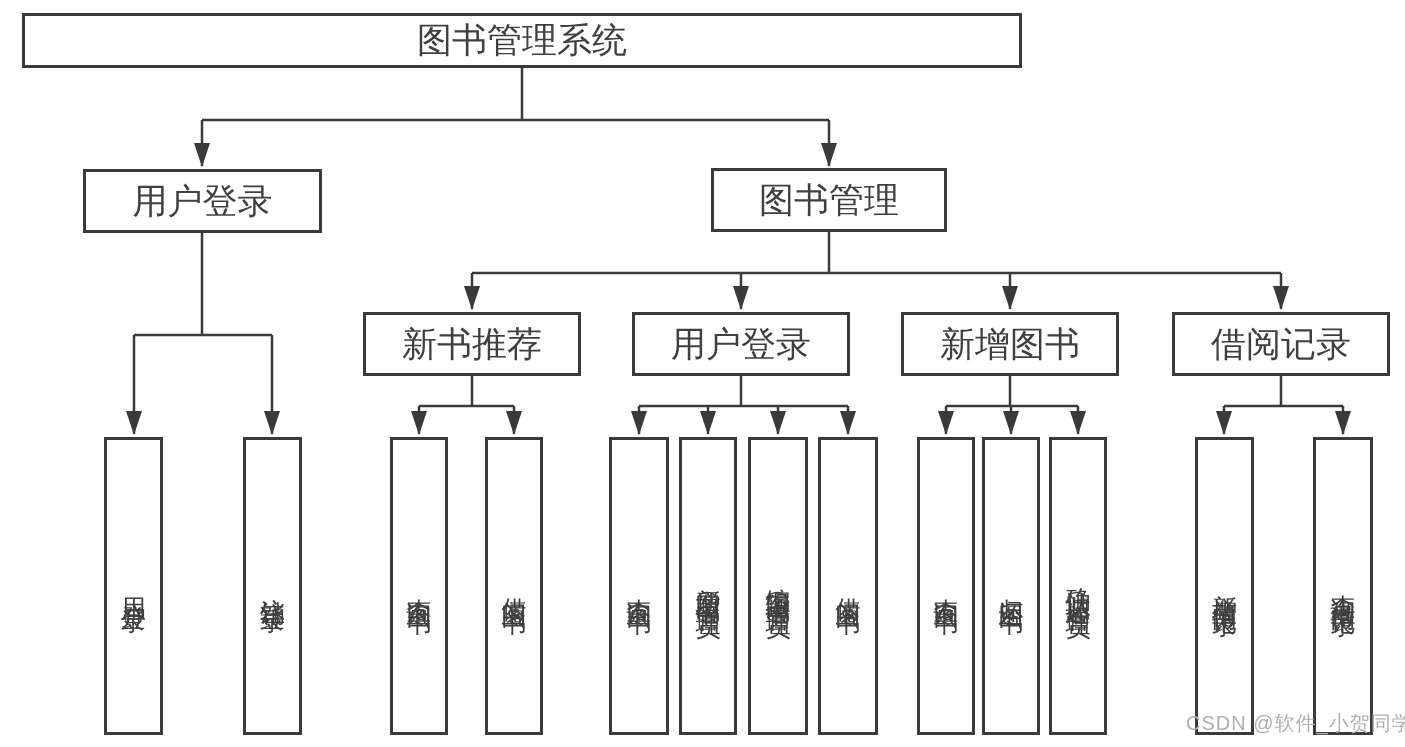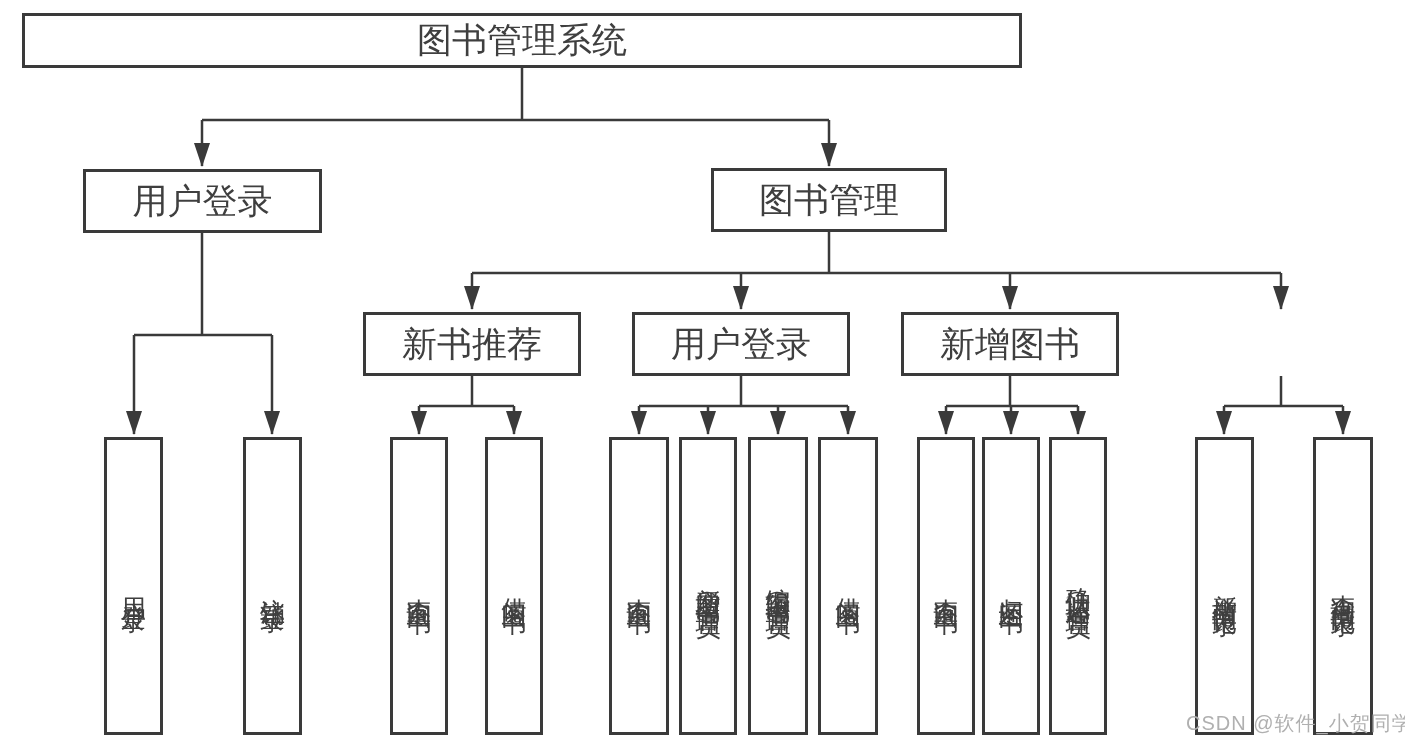--- a/index.html
+++ b/index.html
@@ -95,20 +95,21 @@
   </svg>
 
   <div class="node" style="left:22px;top:13px;width:1000px;height:55px;">图书管理系统</div>
 
   <div class="node" style="left:83px;top:169px;width:239px;height:64px;">用户登录</div>
   <div class="node" style="left:711px;top:168px;width:236px;height:64px;">图书管理</div>
 
   <div class="node" style="left:363px;top:312px;width:218px;height:64px;text-align:right;">新书推荐</div>
   <div class="node" style="left:632px;top:312px;width:218px;height:64px;">用户登录</div>
   <div class="node" style="left:901px;top:312px;width:218px;height:64px;">新增图书</div>
+  <div class="node" style="left:1172px;top:312px;width:218px;height:64px;">借阅记录</div>
 
   <div class="node vnode" style="left:104px;top:437px;width:59px;height:298px;">用户登录</div>
   <div class="node vnode" style="left:243px;top:437px;width:59px;height:298px;">注销登录</div>
 
   <div class="node vnode" style="left:390px;top:437px;width:58px;height:298px;">查询图书</div>
   <div class="node vnode" style="left:485px;top:437px;width:58px;height:298px;">借阅图书</div>
 
   <div class="node vnode" style="left:609px;top:437px;width:60px;height:298px;">查询图书</div>
   <div class="node vnode" style="left:679px;top:437px;width:58px;height:298px;">新增图书（管理员）</div>
   <div class="node vnode" style="left:748px;top:437px;width:60px;height:298px;">编辑图书（管理员）</div>

